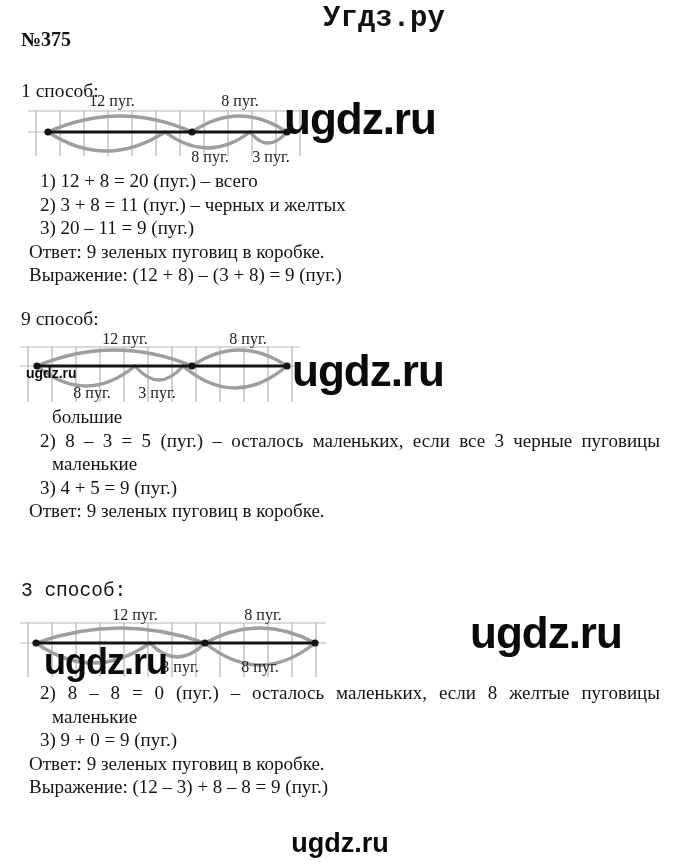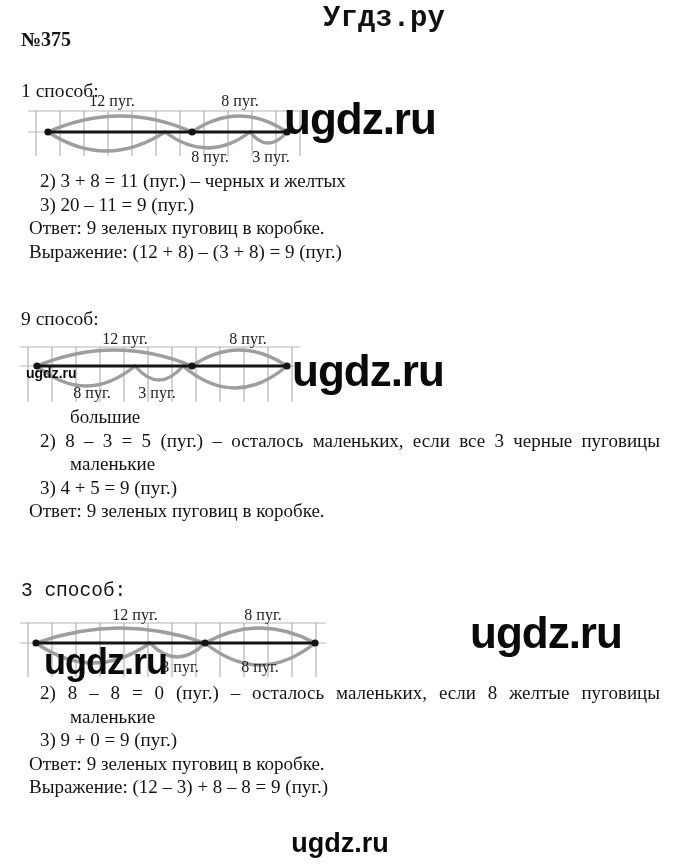--- a/index.html
+++ b/index.html
@@ -37,21 +37,21 @@
   .footer-wm {
     position:absolute; top:828px; left:0; width:100%; text-align:center;
     font-family:"Liberation Sans", sans-serif; font-weight:700; font-size:27px; color:#0a0a0a;
   }
 
   .tblock { position:absolute; left:20px; width:648px; font-size:19px; line-height:23.5px; }
   .tb1 { top:169px; } .tb2 { top:405px; } .tb3 { top:681px; }
   .step { margin-left:20px; }
   .oneline { white-space:nowrap; }
   .jfirst { width:620px; text-align-last:justify; overflow:hidden; height:23.5px; }
-  .cont { margin-left:30px; }
+  .cont { margin-left:12px; }
   .answer, .expression { margin-left:9px; white-space:nowrap; }
 </style>
 </head>
 <body>
 
 <div class="page">
 
   <div class="site-header">Угдз.ру</div>
   <div class="problem-number">№375</div>
 
@@ -70,20 +70,21 @@
     <circle class="dot" cx="259" cy="42" r="3.6"></circle>
     <text class="dlabel" x="84" y="16" text-anchor="middle">12 пуг.</text>
     <text class="dlabel" x="212" y="16" text-anchor="middle">8 пуг.</text>
     <text class="dlabel" x="182" y="72" text-anchor="middle">8 пуг.</text>
     <text class="dlabel" x="243" y="72" text-anchor="middle">3 пуг.</text>
   </svg>
 
   <div class="wm wm1">ugdz.ru</div>
 
   <div class="tblock tb1">
+    <div class="step oneline">1) 12 + 8 = 20 (пуг.) – всего</div>
     <div class="step oneline">2) 3 + 8 = 11 (пуг.) – черных и желтых</div>
     <div class="step oneline">3) 20 – 11 = 9 (пуг.)</div>
     <div class="answer">Ответ: 9 зеленых пуговиц в коробке.</div>
     <div class="expression">Выражение: (12 + 8) – (3 + 8) = 9 (пуг.)</div>
   </div>
 
   <div class="method-heading mh2">9 способ:</div>
 
   <svg class="diagram d2" width="310" height="85" viewBox="0 0 310 85">
     <path class="grid" d="M0 19H280 M0 38H17 M267 38H278 M8 19V74 M32 19V74 M56 19V74 M80 19V74 M104 19V74 M128 19V74 M152 19V74 M176 19V74 M200 19V74 M224 19V74 M248 19V74 M272 19V74"></path>

